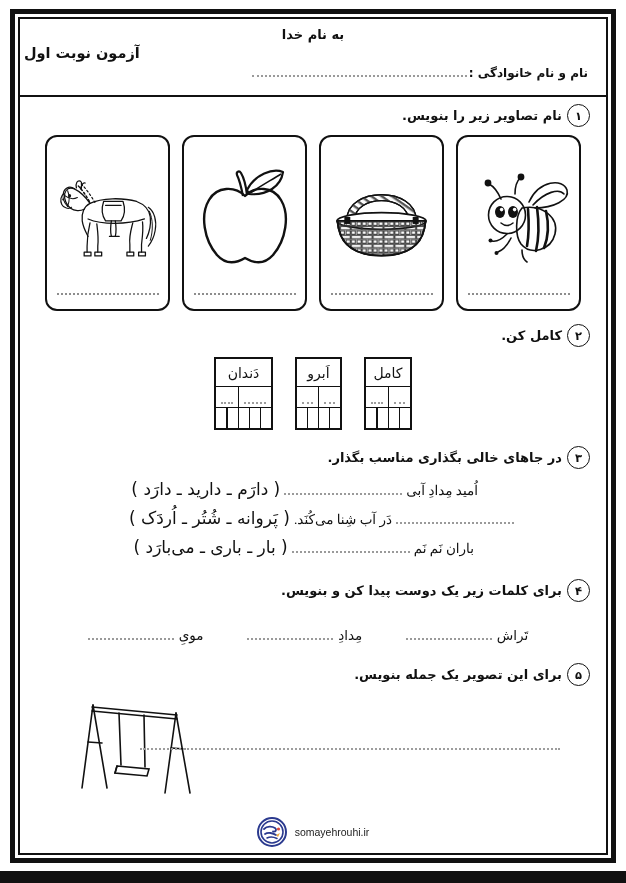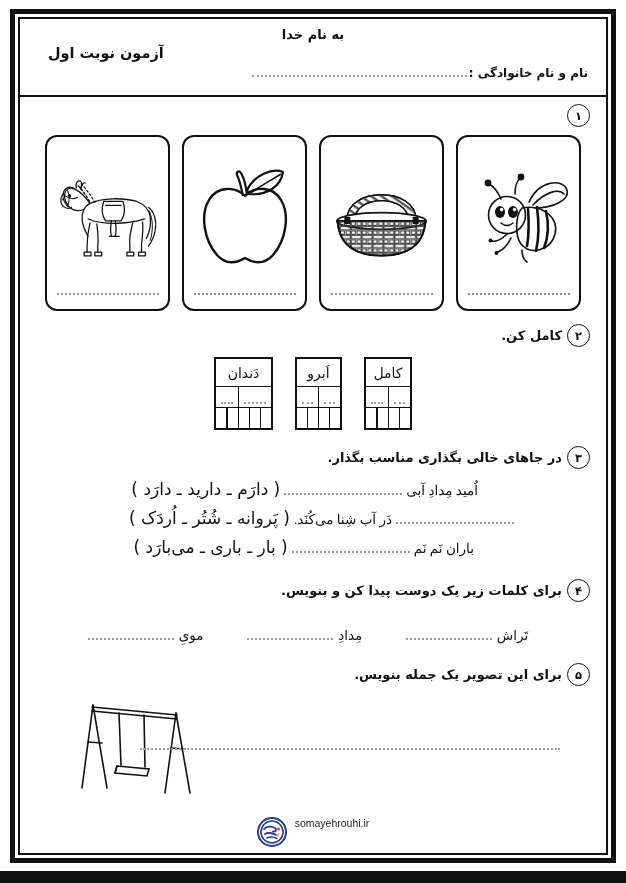--- a/index.html
+++ b/index.html
@@ -42,21 +42,21 @@
     position:relative;
     height:78px;
     border-bottom:2px solid #111;
     box-sizing:border-box;
   }
   .bismillah{
     position:absolute;top:8px;left:0;right:0;text-align:center;
     font-size:13px;font-weight:bold;
   }
   .exam-title{
-    position:absolute;top:26px;left:28px;
+    position:absolute;top:26px;left:4px;
     font-size:14.5px;font-weight:bold;
   }
   .name-row{
     position:absolute;top:47px;right:18px;
     display:flex;align-items:baseline;gap:2px;
     font-size:12px;font-weight:bold;
   }
   .dots{
     display:inline-block;
     border-bottom:2px dotted #9a9a9a;
@@ -158,21 +158,21 @@
     position:absolute;right:auto;left:42px;top:2px;
   }
   .q5line{
     position:absolute;right:30px;top:52px;width:420px;
     border-bottom:2px dotted #9d9d9d;height:2px;
   }
 
   
   .footer{
     position:absolute;bottom:6px;left:0;right:0;
-    display:flex;align-items:flex-start;justify-content:center;gap:8px;
+    display:flex;align-items:center;justify-content:center;gap:8px;
     direction:ltr;
   }
   .logo-badge{
     width:26px;height:26px;border-radius:50%;
     background:#fff;border:2px solid #2b3a8f;
     display:flex;align-items:center;justify-content:center;
     overflow:hidden;flex:none;
   }
   .site{font-size:10.5px;color:#222;font-family:"Liberation Sans",sans-serif;}
   svg{display:block;}
@@ -190,20 +190,21 @@
           <div class="exam-title">آزمون نوبت اول</div>
           <div class="name-row">
             <span>نام و نام خانوادگی :</span>
             <span class="dots name-dots"></span>
           </div>
         </div>
 
         <div class="q-wrap">
           <div class="qline">
             <span class="qnum">۱</span>
+            <span>نام تصاویر زیر را بنویس.</span>
           </div>
 
           <div class="cards">
 
             <div class="card">
               <div class="art">
                 <svg width="104" height="92" viewBox="0 0 104 92">
                   <g fill="none" stroke="#111" stroke-width="1.6" stroke-linecap="round">
 
                     <path d="M34 27 C30 18 26 14 22 12"></path>

